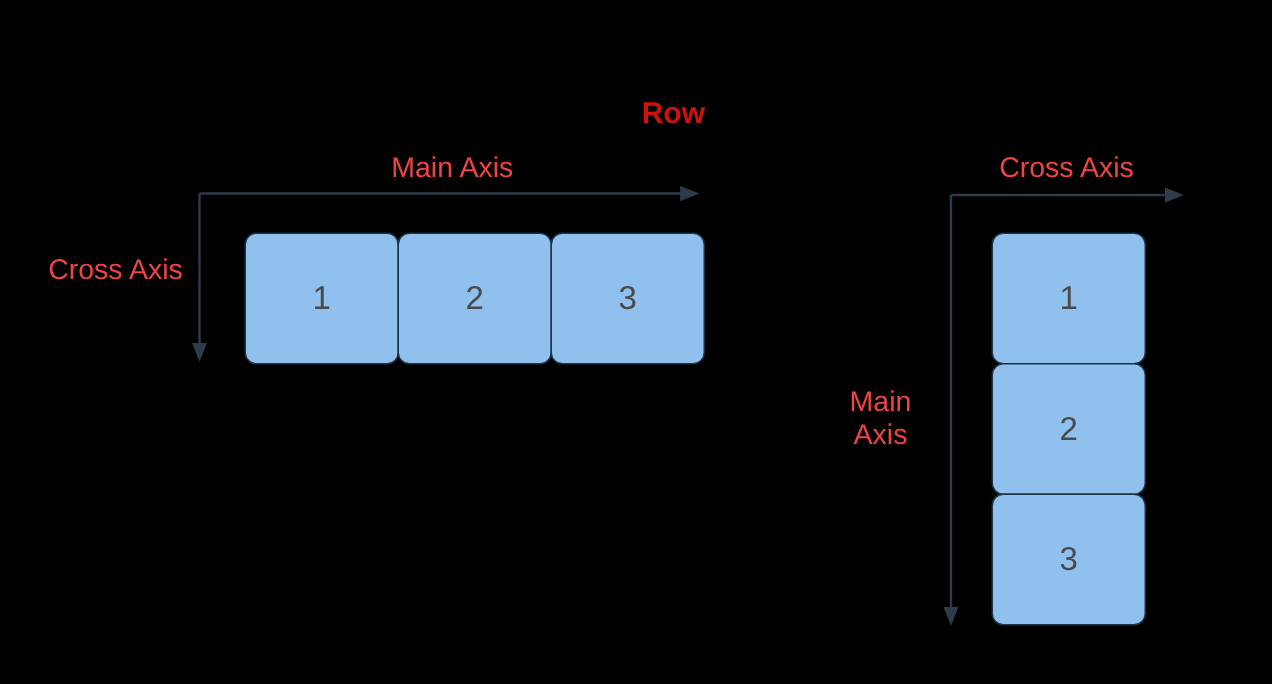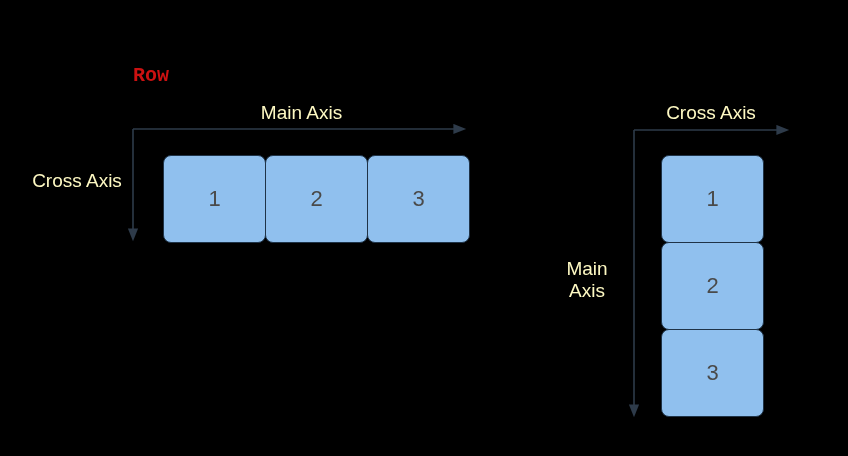--- a/index.html
+++ b/index.html
@@ -13,29 +13,28 @@
     height: 456px;
     background: #000000;
     overflow: hidden;
     font-family: "Liberation Sans", sans-serif;
   }
   .title {
     position: absolute;
     font-weight: bold;
     font-size: 20px;
     color: #cc1111;
-    text-align: left;
+    text-align: right;
     white-space: nowrap;
     line-height: 1;
-    font-family: Liberation Mono, monospace;
   }
   .axis-label {
     position: absolute;
     font-size: 19px;
-    color: #fef9c3;
+    color: #ef4444;
     text-align: center;
     white-space: nowrap;
     line-height: 1.15;
   }
   .axis-label.two-line { white-space: normal; }
   .flexbox {
     position: absolute;
     box-sizing: border-box;
     background: #90c0ee;
     border: 1.6px solid #1f3347;

